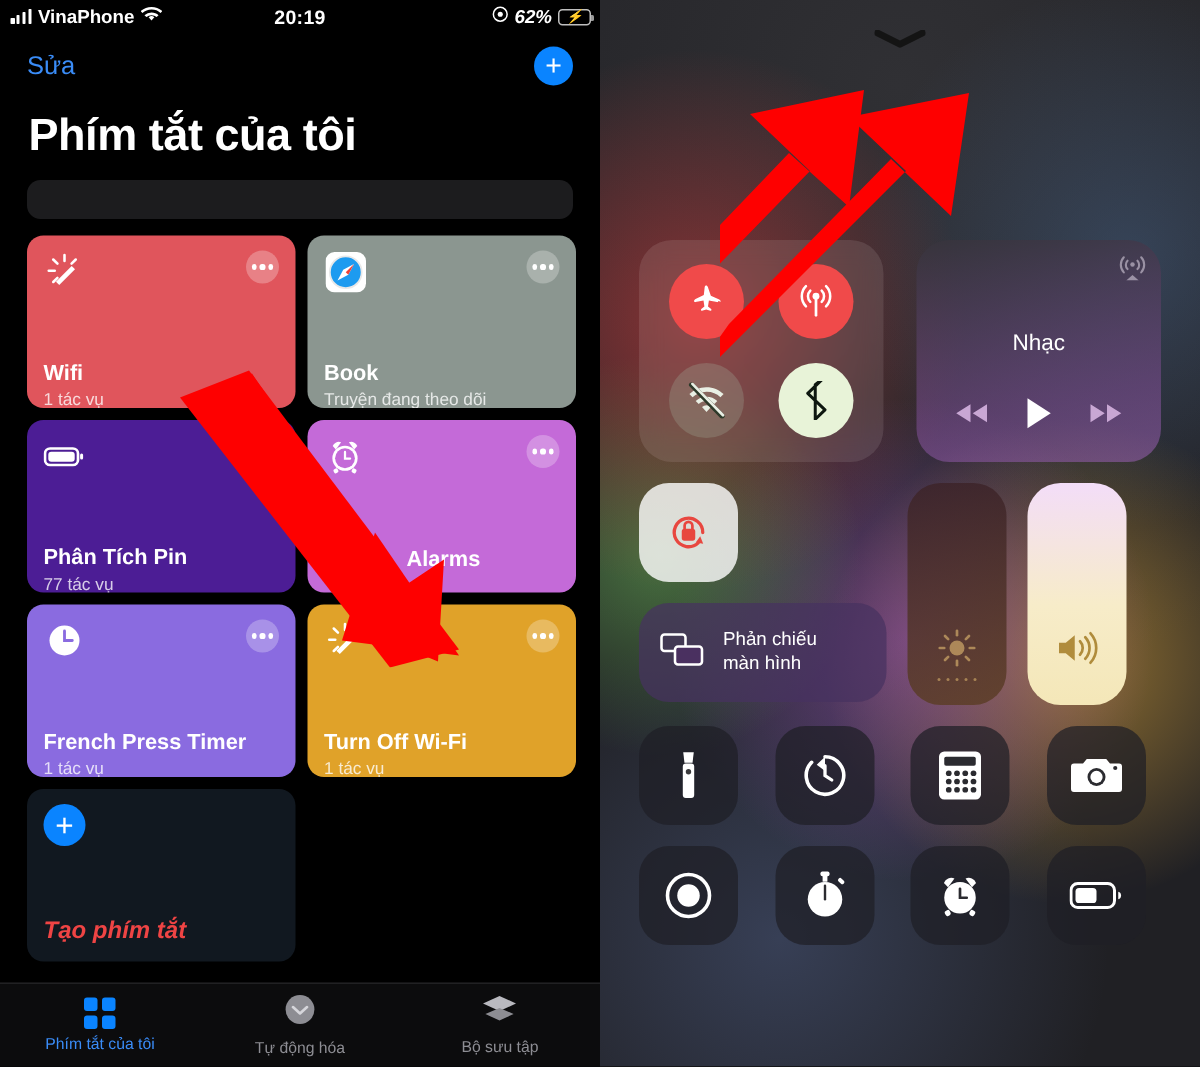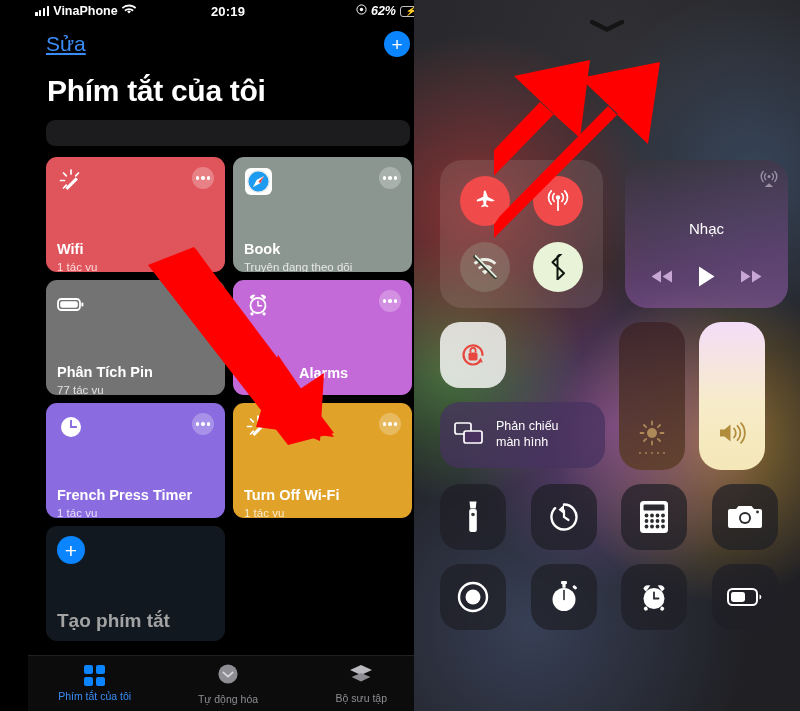--- a/index.html
+++ b/index.html
@@ -2,21 +2,21 @@
 <html><head>
 <meta charset="utf-8">
 <style>
   * { box-sizing: border-box; margin: 0; padding: 0; }
   html, body {
     width: 800px; height: 711px;
     background: #000;
     font-family: "Liberation Sans", sans-serif;
     overflow: hidden;
   }
-  .screen { position: relative; width: 800px; height: 574px; display: flex; padding-left: 28px; }
+  .screen { position: relative; width: 800px; height: 574px; display: flex; }
 
   
   .left-pane {
     position: relative;
     width: 400px; height: 711px;
     background: #000;
     overflow: hidden;
   }
 
   .status-bar {
@@ -44,21 +44,21 @@
     width: 1.8px; height: 4px; background: rgba(255,255,255,.6); border-radius: 0 1px 1px 0;
   }
   .batt-fill { height: 100%; width: 85%; background: #4cd964; border-radius: 1.5px; }
   .bolt { position: absolute; left: 50%; top: 50%; transform: translate(-50%,-50%); font-size: 9px; color:#111; }
 
   .nav-row {
     position: absolute; top: 26px; left: 0; width: 400px; height: 36px;
     display: flex; align-items: center; justify-content: space-between;
     padding: 0 18px;
   }
-  .edit-link { color: #3a8cf7; font-size: 21px; text-decoration: underline; }
+  .edit-link { color: #3a8cf7; font-size: 17px; }
   .add-btn {
     width: 26px; height: 26px; border-radius: 50%;
     background: #0a84ff; color: #fff;
     display: flex; align-items: center; justify-content: center;
     font-size: 19px; font-weight: 300; line-height: 1;
   }
 
   .page-title {
     position: absolute; top: 74px; left: 19px;
     color: #fff; font-size: 30px; font-weight: bold; letter-spacing: -.3px;
@@ -98,21 +98,21 @@
 
   .card-create {
     background: #111820;
     justify-content: space-between;
   }
   .create-plus {
     width: 28px; height: 28px; border-radius: 50%; background: #0a84ff;
     display:flex; align-items:center; justify-content:center;
     color:#fff; font-size: 21px; font-weight: 300; line-height: 1;
   }
-  .create-label { color:#a3a3a3; font-size: 19px; font-weight: bold; }
+  .create-label { color:#ef4444; font-size: 16px; font-weight: bold; font-style: italic; }
 
   .tab-bar {
     position: absolute; bottom: 0; left: 0; width: 400px; height: 56px;
     background: #0c0c0d; border-top: 1px solid #212123;
     display: flex;
   }
   .tab {
     flex: 1; display:flex; flex-direction: column; align-items: center; justify-content: center; gap: 4px;
   }
   .tab-label { font-size: 10.5px; }
@@ -310,21 +310,21 @@
               <i></i>
             </span>
         </div>
         <div class="card-bottom">
           <div class="card-name">Book</div>
           <div class="card-sub" style="white-space:pre-line">Truyện đang theo dõi
 - NetTruyen</div>
         </div>
       </div>
 
-      <div class="card" style="background:#737373">
+      <div class="card" style="background:#4c1d95">
         <div class="card-top">
           <span class="card-icon">
             <svg width="28" height="18" viewBox="0 0 28 18">
               <rect x="1" y="4" width="22" height="11" rx="3.4" fill="none" stroke="#fff" stroke-width="1.8"></rect>
               <rect x="3.2" y="6.2" width="17.6" height="6.6" rx="2" fill="#fff"></rect>
               <rect x="24.4" y="7.4" width="2" height="4" rx="1" fill="#fff"></rect>
             </svg>
           </span>
         </div>
         <div class="card-bottom">

